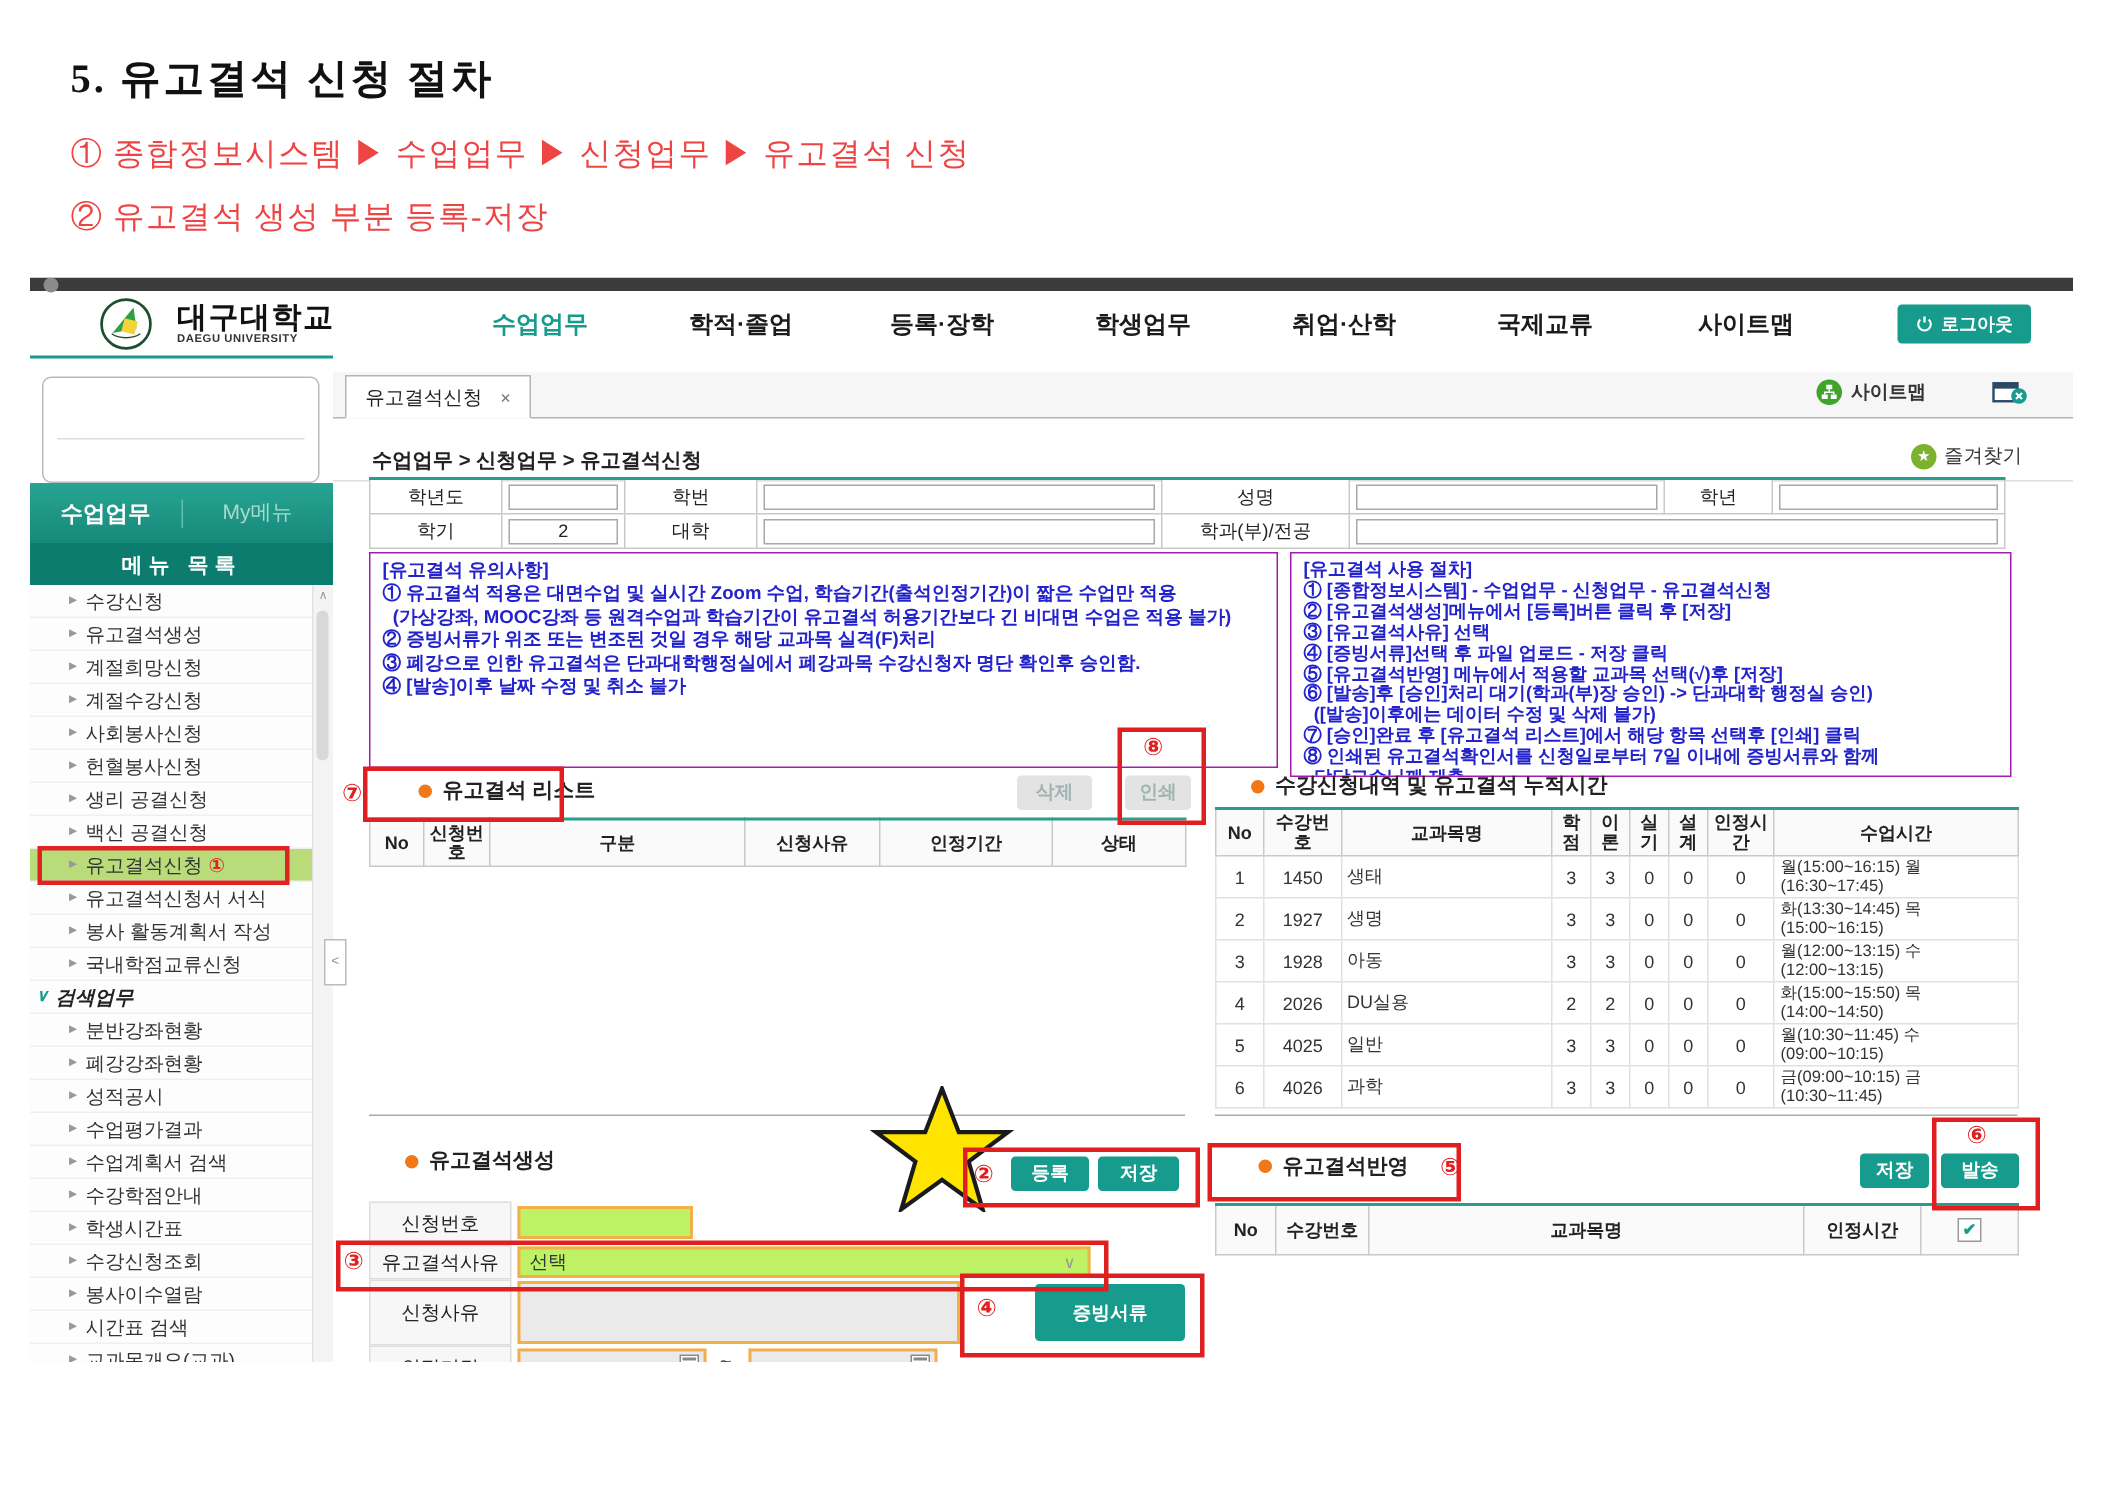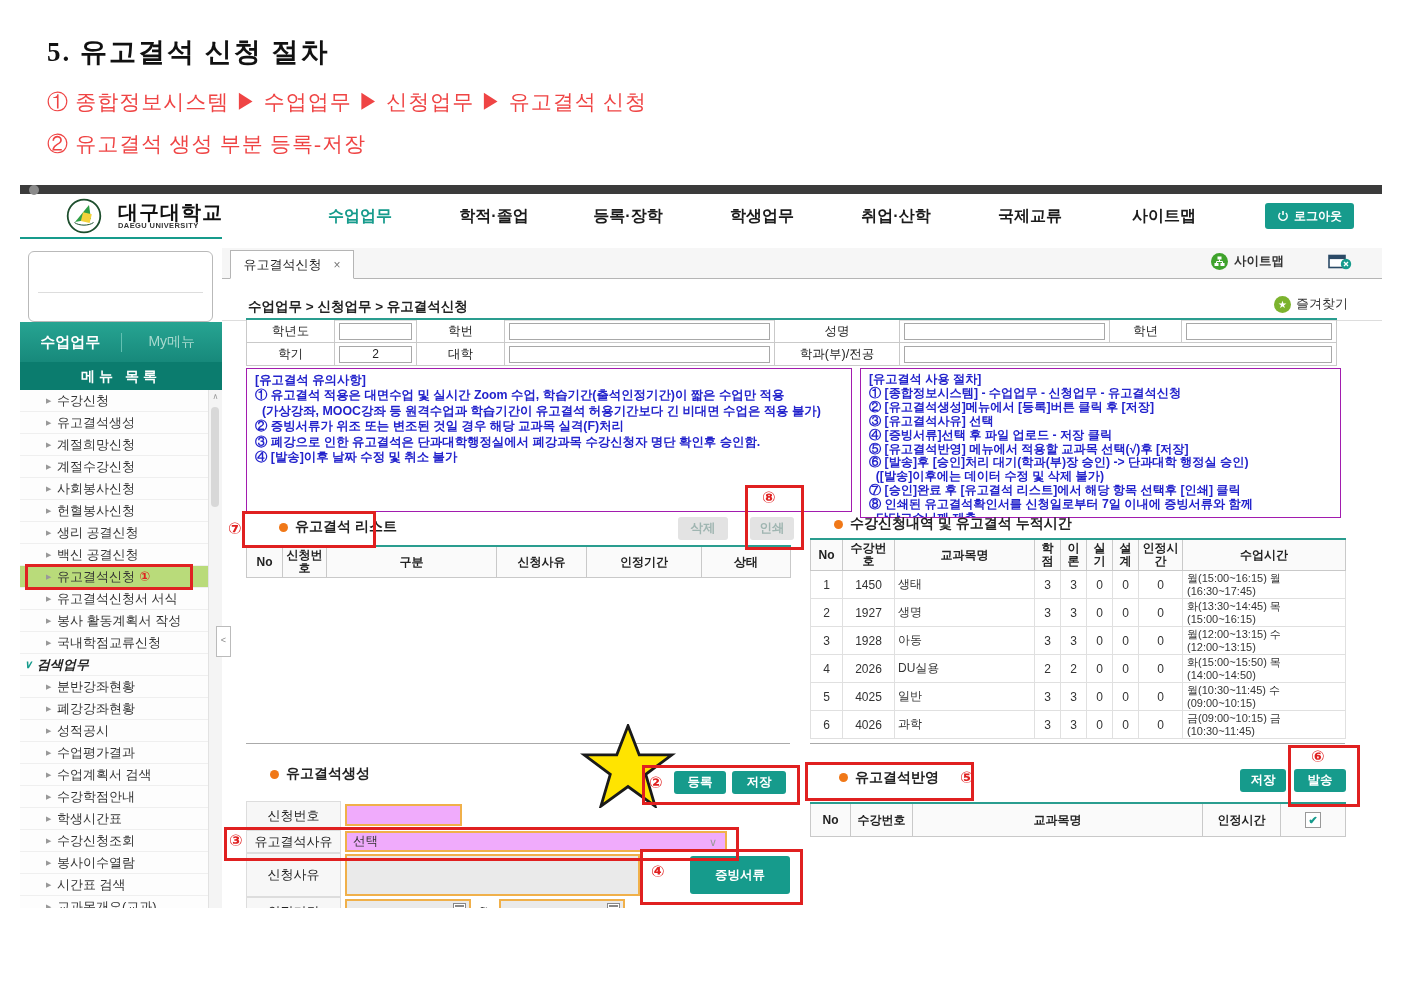--- a/index.html
+++ b/index.html
@@ -148,21 +148,21 @@
   #apply-title .marker-inline{position:static;color:#e02020;font-weight:bold;font-size:16px;
           font-family:"DejaVu Sans",sans-serif;margin-left:14px;}
 
   
   .cf-label{position:absolute;left:24px;width:95px;background:#f7f7f7;border:1px solid #ddd;
             font-size:13px;color:#222;display:flex;align-items:center;justify-content:center;box-sizing:border-box;}
   #cf-lbl1{top:563px;height:29px;}
   #cf-lbl2{top:592px;height:23px;}
   #cf-lbl3{top:615px;height:44px;}
   #cf-lbl4{top:659px;height:30px;}
-  .cf-input{position:absolute;border:2px solid #f0b04a;background:#f0abfc;box-sizing:border-box;font-size:12.5px;}
+  .cf-input{position:absolute;border:2px solid #f0b04a;background:#bef264;box-sizing:border-box;font-size:12.5px;}
   #cf-applyno{left:123px;top:566px;width:117px;height:22px;}
   #cf-select{left:123px;top:593px;width:382px;height:21px;line-height:17px;padding-left:6px;color:#333;cursor:pointer;}
   #cf-select::after{content:"∨";position:absolute;right:8px;top:1px;color:#999;font-size:11px;}
   #cf-detail{left:123px;top:616px;width:295px;height:42px;background:#eaeaea;}
   .date-field{position:absolute;top:661px;width:126px;height:20px;border:2px solid #f0b04a;background:#eaeaea;
               box-sizing:border-box;cursor:pointer;}
   #cf-date1{left:123px;} #cf-date2{left:277px;}
   .cal-icon{position:absolute;right:3px;top:2px;width:11px;height:10px;border:1px solid #888;background:#fff;}
   .cal-icon::before{content:"";position:absolute;left:1px;right:1px;top:1px;height:2px;background:#888;}
   .tilde{position:absolute;left:258px;top:662px;font-size:13px;color:#333;}

